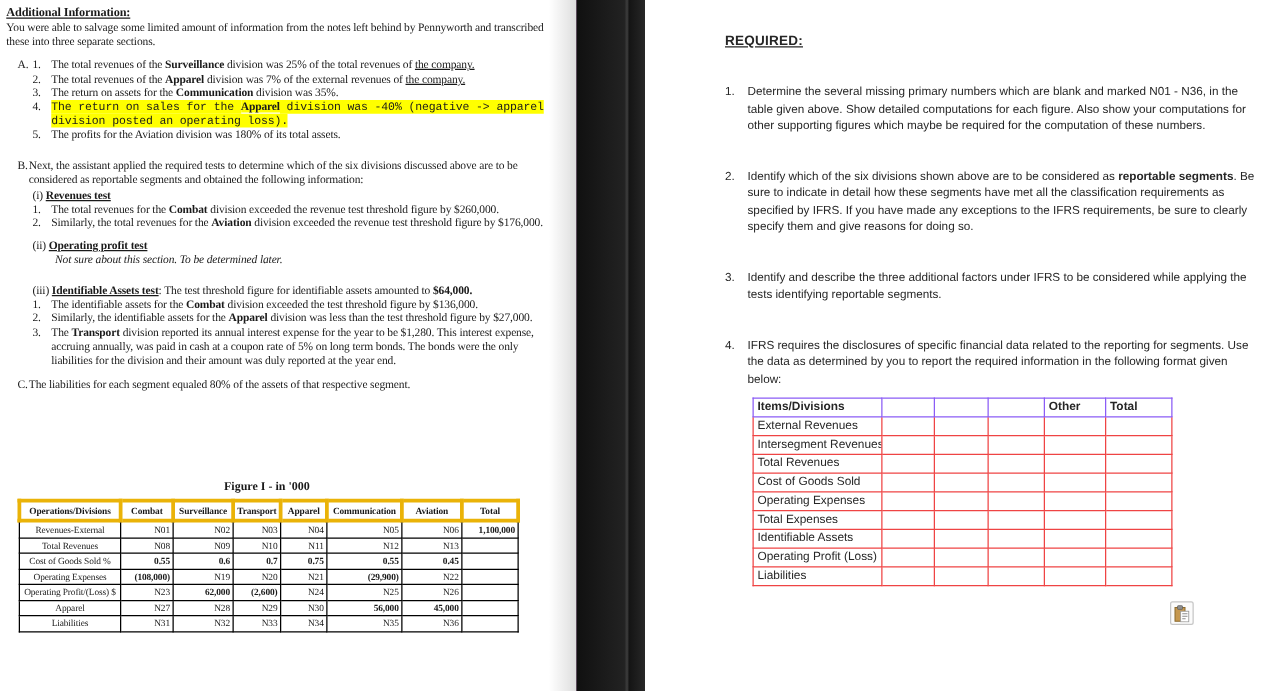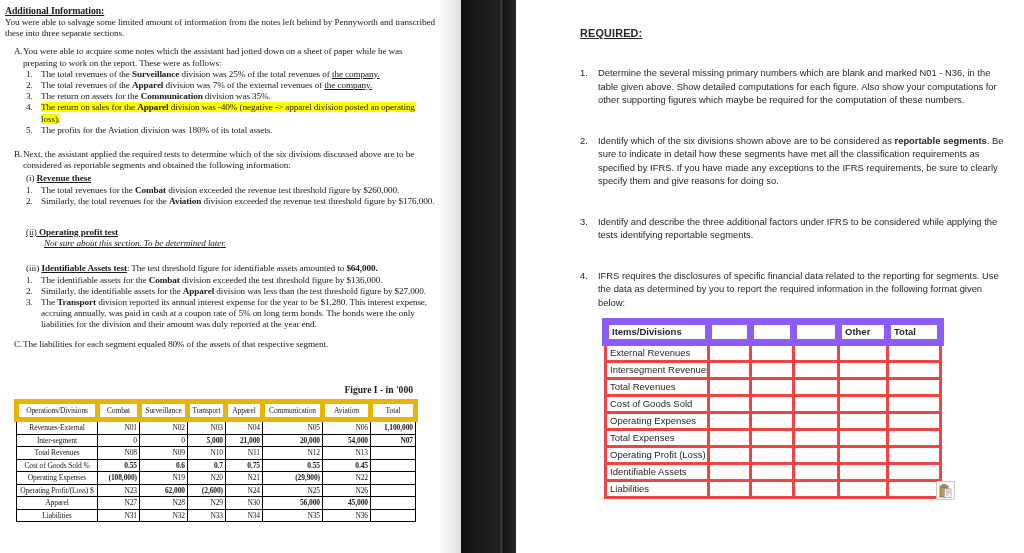--- a/index.html
+++ b/index.html
@@ -23,39 +23,39 @@
   .sec-label { flex:none; width:18px; padding-left:9px; }
   .sec-body { flex:1; }
   .sec-a { margin-bottom:13px; }
   .sec-b { }
   .sec-c { margin-top:8px; }
   .li { display:flex; margin-left:3px; }
   .li-num { flex:none; width:15px; }
   .li-txt { flex:1; }
   .sub { margin-left:3px; }
   .sub-i  { margin-top:2px; }
-  .sub-ii { margin-top:20px;text-decoration:underline; }
+  .sub-ii { margin-top:6px; }
   .sub-iii{ margin-top:14px; }
   .sub-head { }
   .sub-title { font-weight:bold; text-decoration:underline; }
   .sub-note { font-style:italic; margin-left:18px; }
   .sub .li { margin-left:0; }
 
   .seg-b  { font-weight:bold; }
   .seg-u  { text-decoration:underline;text-align:center; }
   .seg-bu { font-weight:bold; text-decoration:underline; }
-  .seg-hl  { background:#ffff00; }
+  .seg-hl  { background:#ffff00;font-family:Liberation Mono, monospace; }
   .seg-hlb { background:#ffff00; font-weight:bold; }
 
   .fig-block { position:absolute; top:383px; left:14px; width:399px; }
-  .fig-title { font-weight:bold; font-size:9.6px; text-align:right; line-height:13px; margin-bottom:3px; letter-spacing:0; }
+  .fig-title { font-weight:bold; font-size:9.6px; text-align:center; line-height:13px; margin-bottom:3px; letter-spacing:0; }
   table { border-collapse:collapse; table-layout:fixed; }
   .fig-table { width:399px; border:1.5px solid #000; font-family:"Liberation Serif", serif; }
   .fig-table th {
-    border:5px solid #eab308; font-size:7.5px; font-weight:normal; text-align:center;
+    border:3px solid #eab308; font-size:7.5px; font-weight:bold; text-align:center;
     padding:2px 1px; line-height:9px; letter-spacing:-0.1px;
   }
   .fig-table td {
     border:1px solid #000; font-size:7.5px; text-align:right; padding:1px 2px;
     height:12px; line-height:9.5px; letter-spacing:-0.1px; white-space:nowrap; overflow:hidden;
   }
   .fig-table td:first-child { text-align:center; white-space:normal; }
   .fig-table td.bold { font-weight:bold;margin-left:28px; }
 
   
@@ -71,25 +71,25 @@
     color:#262626; padding:26px 14px 0 64px;
   }
   .rp-heading { font-size:10.8px; font-weight:bold; text-decoration:underline; line-height:14px; letter-spacing:0.2px; }
   .rp-list { margin-top:26px; }
   .rp-list .li { margin-left:0; margin-bottom:27px; }
   .rp-list .li-num { width:18px; }
 
   .req-block { position:absolute; top:318px; left:86px; }
   .req-table { width:335px; border:1.3px solid #3a3a3a; font-family:"Liberation Sans", sans-serif; }
   .req-table th {
-    border:7px solid #8b5cf6; font-size:9.5px; font-weight:bold; text-align:left;
+    border:1px solid #8b5cf6; font-size:9.5px; font-weight:bold; text-align:left;
     padding:1px 3px; height:15px; line-height:12px;
   }
   .req-table td {
-    border:3px solid #ef4444; font-size:9.5px; text-align:left; padding:1px 3px;
+    border:1px solid #ef4444; font-size:9.5px; text-align:left; padding:1px 3px;
     height:15px; line-height:12px; white-space:nowrap; overflow:hidden;
   }
 
   .paste-btn {
     position:absolute; top:481px; left:420px; width:19px; height:19px;
     border:1px solid #c6c6c6; border-radius:2px; background:#fbfbfb;
     display:flex; align-items:center; justify-content:center; cursor:pointer;
   }
 </style>
 </head>
@@ -97,21 +97,20 @@
 
 <div class="screen">
 
   <div class="left-page">
     <div class="lp-heading">Additional Information:</div>
     <div class="lp-intro">You were able to salvage some limited amount of information from the notes left behind by Pennyworth and transcribed these into three separate sections.</div>
 
     <div class="sec sec-a">
       <span class="sec-label">A.</span>
       <div class="sec-body">
-        <div class="sec-text"><span>You were able to acquire some notes which the assistant had jotted down on a sheet of paper while he was preparing to work on the report.  These were as follows:</span></div>
         <div>
             <div class="li">
               <span class="li-num">1.</span>
               <span class="li-txt"><span>The total revenues of the </span><span class="seg-b">Surveillance</span><span> division was 25% of the total revenues of </span><span class="seg-u">the company.</span></span>
             </div>
             <div class="li">
               <span class="li-num">2.</span>
               <span class="li-txt"><span>The total revenues of the </span><span class="seg-b">Apparel</span><span> division was 7% of the external revenues of </span><span class="seg-u">the company.</span></span>
             </div>
             <div class="li">
@@ -131,21 +130,21 @@
     </div>
 
     <div class="sec sec-b">
       <span class="sec-label">B.</span>
       <div class="sec-body">
         <div class="sec-text"><span>Next, the assistant applied the required tests to determine which of the six divisions discussed above are to be considered as reportable segments and obtained the following information:</span></div>
 
         <div class="sub sub-i">
           <div class="sub-head">
             <span class="sub-label">(i)</span>
-            <span class="sub-title">Revenue these</span>
+            <span class="sub-title">Revenues test</span>
           </div>
           <div>
               <div class="li">
                 <span class="li-num">1.</span>
                 <span class="li-txt"><span>The total revenues for the </span><span class="seg-b">Combat</span><span> division exceeded the revenue test threshold figure by $260,000.</span></span>
               </div>
               <div class="li">
                 <span class="li-num">2.</span>
                 <span class="li-txt"><span>Similarly, the total revenues for the </span><span class="seg-b">Aviation</span><span> division exceeded the revenue test threshold figure by $176,000.</span></span>
               </div>
@@ -218,30 +217,20 @@
               <td>Revenues-External</td>
               <td>N01</td>
               <td>N02</td>
               <td>N03</td>
               <td>N04</td>
               <td>N05</td>
               <td>N06</td>
               <td class="bold">1,100,000</td>
             </tr>
             <tr>
-              <td>Inter-segment</td>
-              <td>0</td>
-              <td>0</td>
-              <td class="bold">5,000</td>
-              <td class="bold">21,000</td>
-              <td class="bold">20,000</td>
-              <td class="bold">54,000</td>
-              <td class="bold">N07</td>
-            </tr>
-            <tr>
               <td>Total Revenues</td>
               <td>N08</td>
               <td>N09</td>
               <td>N10</td>
               <td>N11</td>
               <td>N12</td>
               <td>N13</td>
               <td></td>
             </tr>
             <tr>
@@ -385,29 +374,29 @@
             </tr>
             <tr>
               <td>Total Expenses</td>
               <td></td>
               <td></td>
               <td></td>
               <td></td>
               <td></td>
             </tr>
             <tr>
+              <td>Identifiable Assets</td>
+              <td></td>
+              <td></td>
+              <td></td>
+              <td></td>
+              <td></td>
+            </tr>
+            <tr>
               <td>Operating Profit (Loss)</td>
-              <td></td>
-              <td></td>
-              <td></td>
-              <td></td>
-              <td></td>
-            </tr>
-            <tr>
-              <td>Identifiable Assets</td>
               <td></td>
               <td></td>
               <td></td>
               <td></td>
               <td></td>
             </tr>
             <tr>
               <td>Liabilities</td>
               <td></td>
               <td></td>

